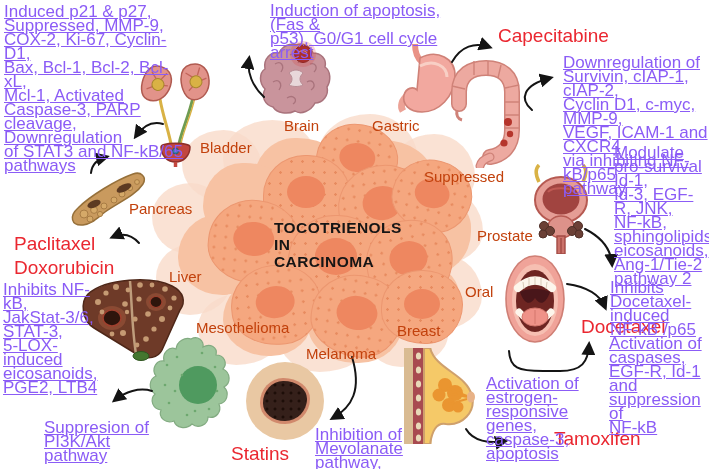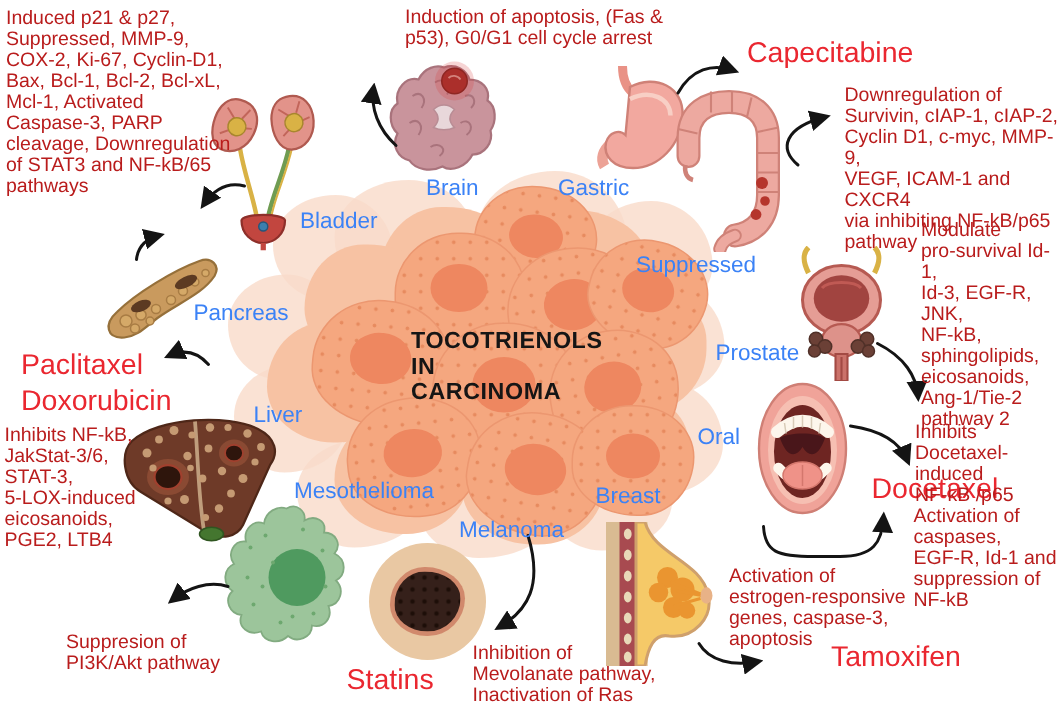--- a/index.html
+++ b/index.html
@@ -1,22 +1,22 @@
 <!DOCTYPE html>
 <html><head>
 <meta charset="utf-8">
 <style>
   html,body{margin:0;padding:0;background:#fff;}
   #stage{
     position:relative;width:709px;height:469px;background:#ffffff;overflow:hidden;
     font-family:"Liberation Sans",sans-serif;color:#1d1d1d;
   }
-  .note{position:absolute;font-size:13px;line-height:14px;color:#b91c1c;white-space:pre-line;}
+  .note{position:absolute;font-size:17px;line-height:14px;color:#8b5cf6;white-space:pre-line;text-decoration:underline;}
   .drug{position:absolute;font-size:19px;line-height:21px;color:#ea2730;white-space:pre-line;}
-  .organ-label{position:absolute;font-size:15px;line-height:17px;color:#3b82f6;}
+  .organ-label{position:absolute;font-size:15px;line-height:17px;color:#c2410c;}
   .center-title{
     position:absolute;left:274px;top:219px;z-index:6;
     font-size:15.5px;line-height:17px;font-weight:bold;letter-spacing:.4px;
     color:#151515;white-space:pre-line;
   }
   .organ-svg{position:absolute;z-index:4;}
   #arrows{position:absolute;left:0;top:0;z-index:5;pointer-events:none;}
   .txt{z-index:7;}
   
   #cluster{position:absolute;left:168px;top:130px;width:298px;height:238px;z-index:1;}

